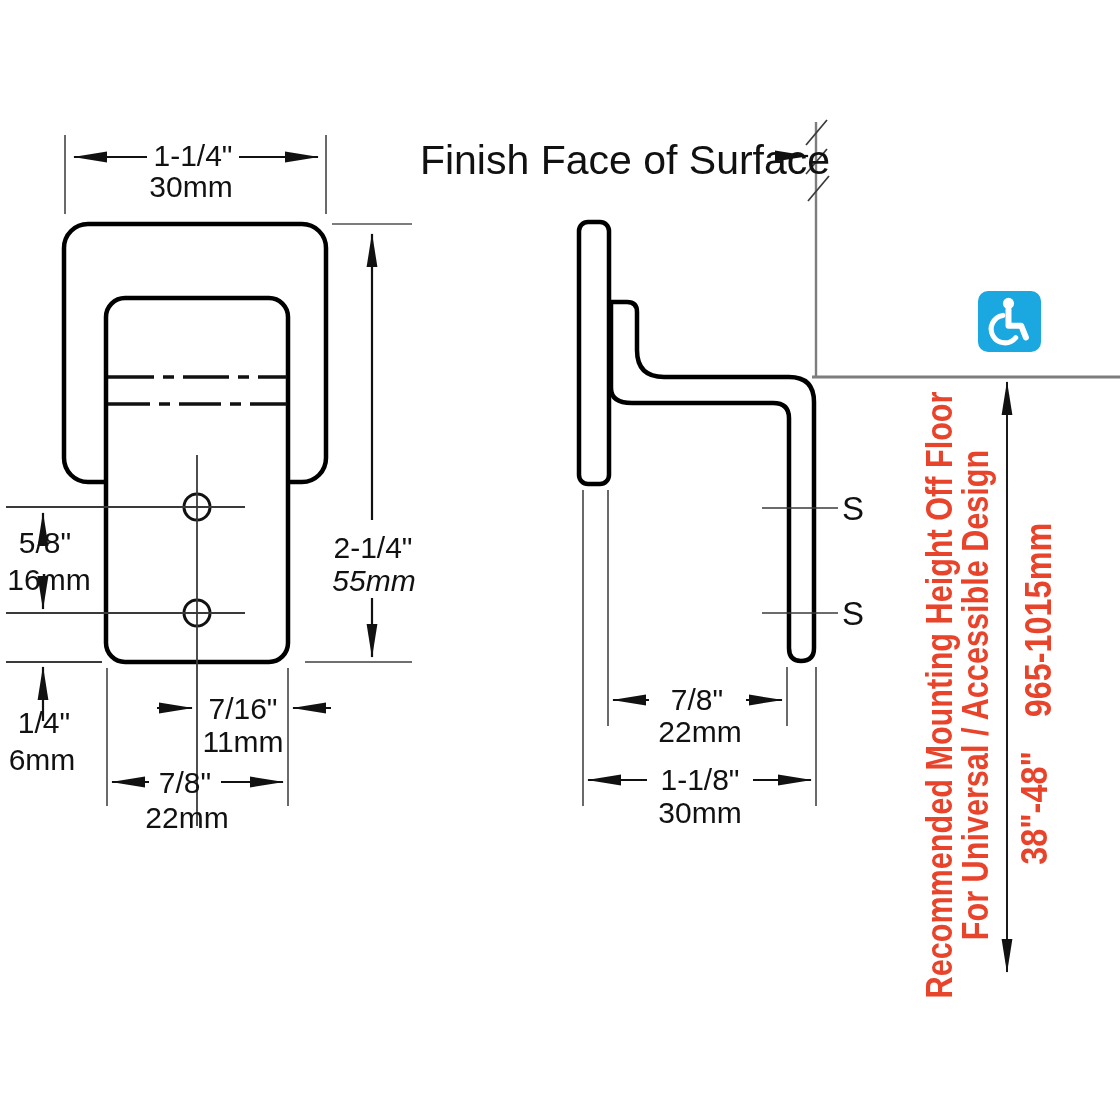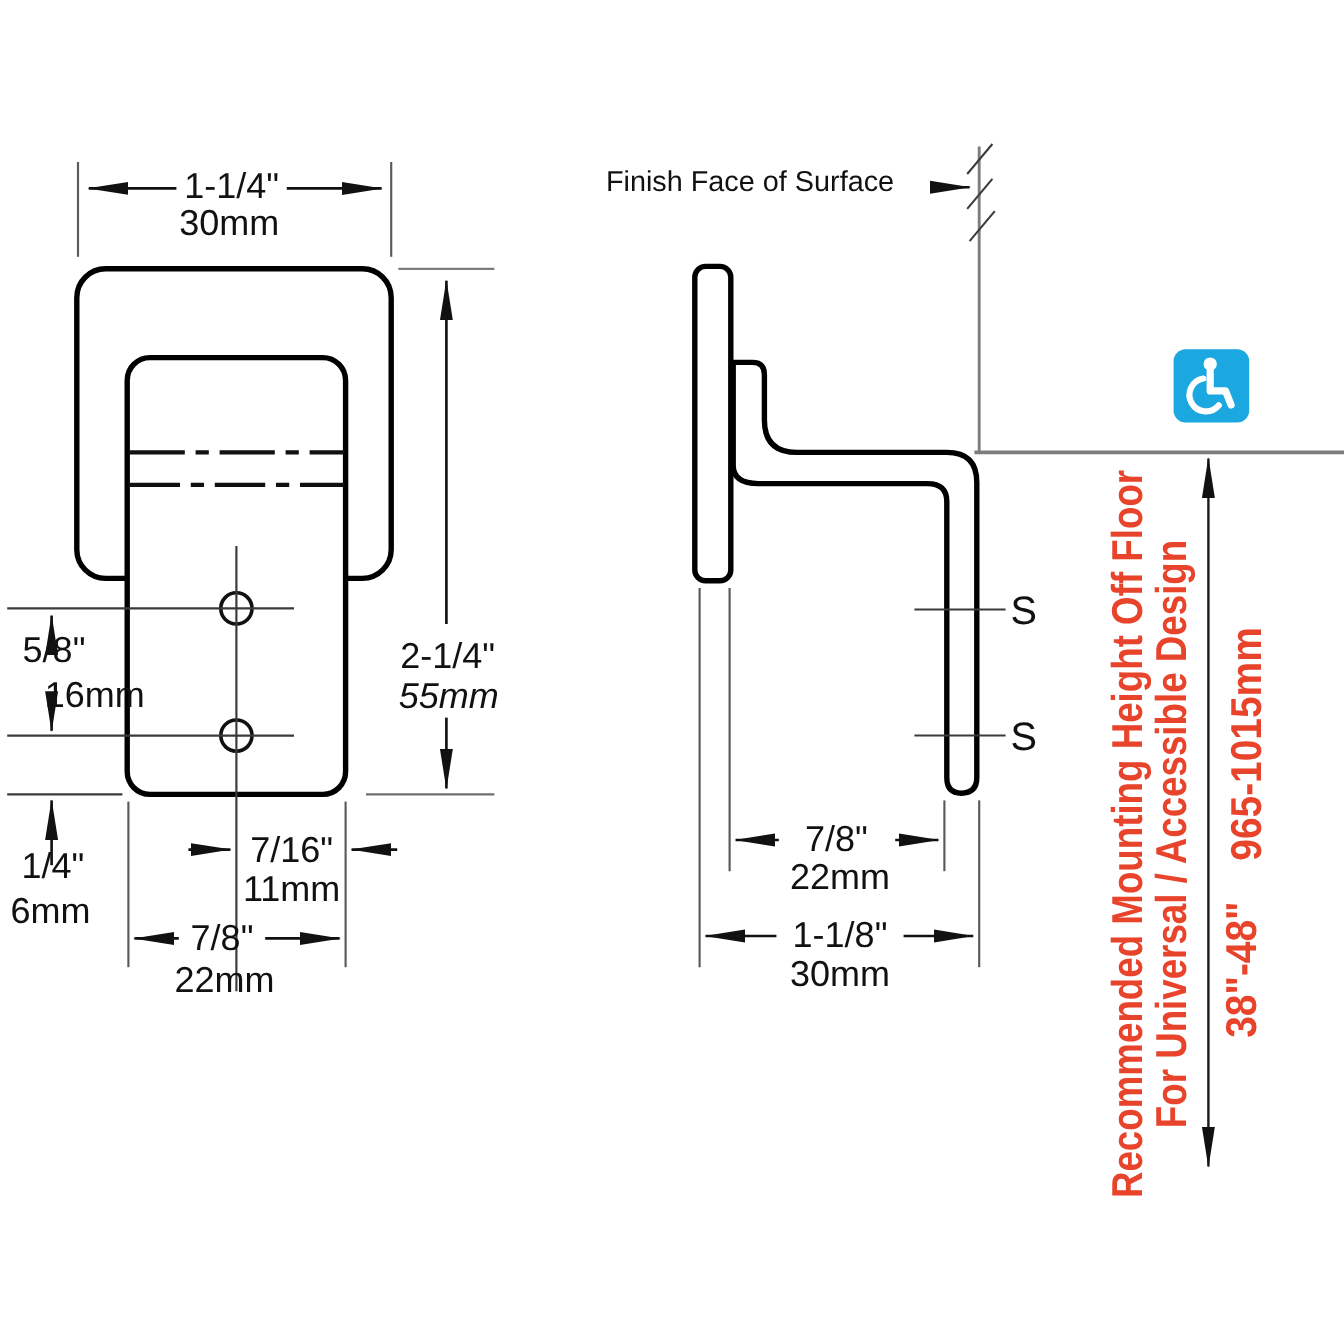--- a/index.html
+++ b/index.html
@@ -3,21 +3,21 @@
 <meta charset="utf-8">
 <style>
   html,body{margin:0;padding:0;background:#fff;}
   #canvas{
     position:relative;width:1120px;height:1120px;background:#fff;overflow:hidden;
     font-family:"Liberation Sans","DejaVu Sans",sans-serif;color:#111;
   }
   #linework{position:absolute;left:0;top:0;width:1120px;height:1120px;}
   .lbl{position:absolute;white-space:nowrap;transform:translateX(-50%);
        font-size:30px;line-height:1.05;color:#111;text-align:center;}
-  .lbl-finish{font-size:24px;}
+  .lbl-finish{font-size:41px;}
   .lbl-s{font-size:33px;}
   .red-note{
     position:absolute;left:578px;top:659px;width:760px;height:72px;
     transform:rotate(-90deg) scaleX(0.85);
     color:#e8432b;font-weight:bold;font-size:36px;line-height:36px;text-align:center;
   }
   .red-range{
     position:absolute;color:#e8432b;font-weight:bold;font-size:36px;line-height:36px;
     text-align:center;height:36px;
   }
@@ -104,21 +104,21 @@
       <line x1="812" y1="377" x2="1120" y2="377" stroke="#7d7d7d" stroke-width="3"></line>
       <line x1="1007" y1="382" x2="1007" y2="972" stroke="#1a1a1a" stroke-width="2" marker-start="url(#ah)" marker-end="url(#ah)"></line>
     </g>
   </svg>
 
   <div class="lbl" style="left:193px;top:140px;">1-1/4"</div>
   <div class="lbl" style="left:191px;top:171px;">30mm</div>
   <div class="lbl" style="left:373px;top:532px;">2-1/4"</div>
   <div class="lbl" style="left:374px;top:565px;font-style:italic;">55mm</div>
   <div class="lbl" style="left:45px;top:527px;">5/8"</div>
-  <div class="lbl" style="left:59px;top:564px;margin-left:20px;">16mm</div>
+  <div class="lbl" style="left:29px;top:564px;margin-left:20px;">16mm</div>
   <div class="lbl" style="left:44px;top:707px;">1/4"</div>
   <div class="lbl" style="left:42px;top:744px;">6mm</div>
   <div class="lbl" style="left:243px;top:693px;">7/16"</div>
   <div class="lbl" style="left:243px;top:726px;">11mm</div>
   <div class="lbl" style="left:185px;top:767px;">7/8"</div>
   <div class="lbl" style="left:187px;top:802px;">22mm</div>
 
   <div class="lbl lbl-finish" style="left:625px;top:139px;">Finish Face of Surface</div>
   <div class="lbl lbl-s" style="left:853px;top:492px;">S</div>
   <div class="lbl lbl-s" style="left:853px;top:597px;">S</div>

